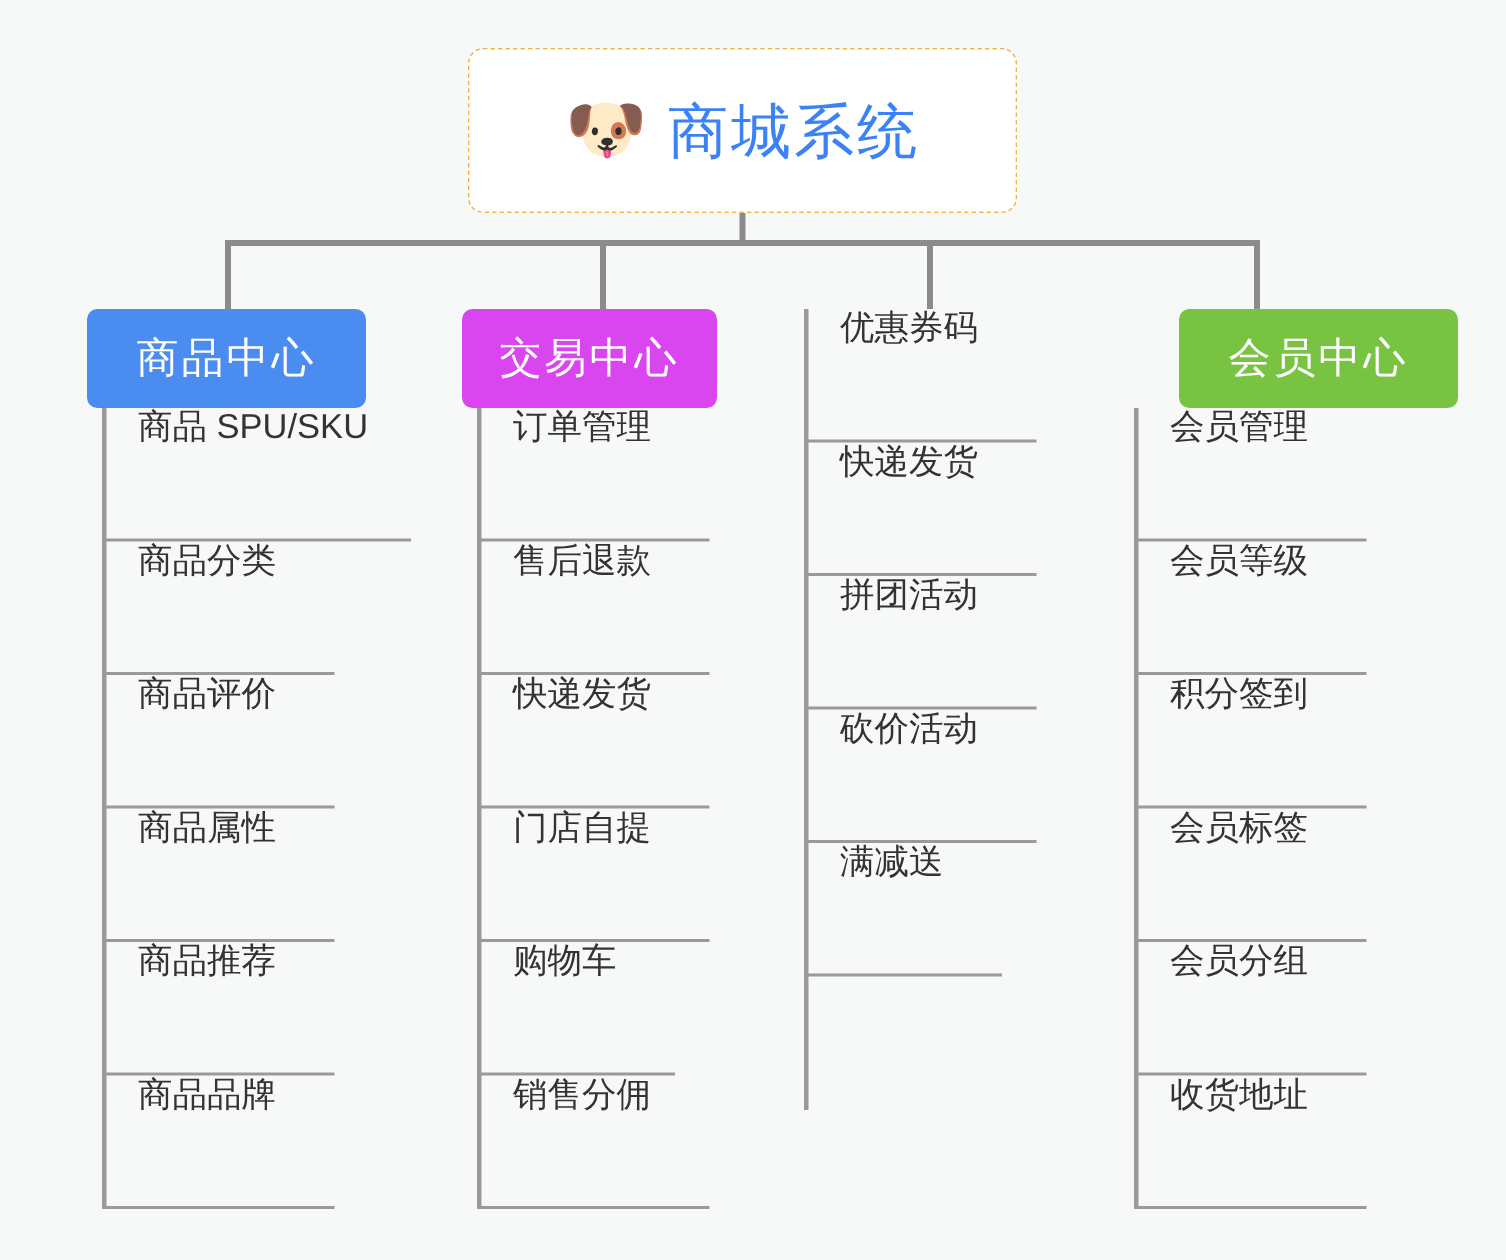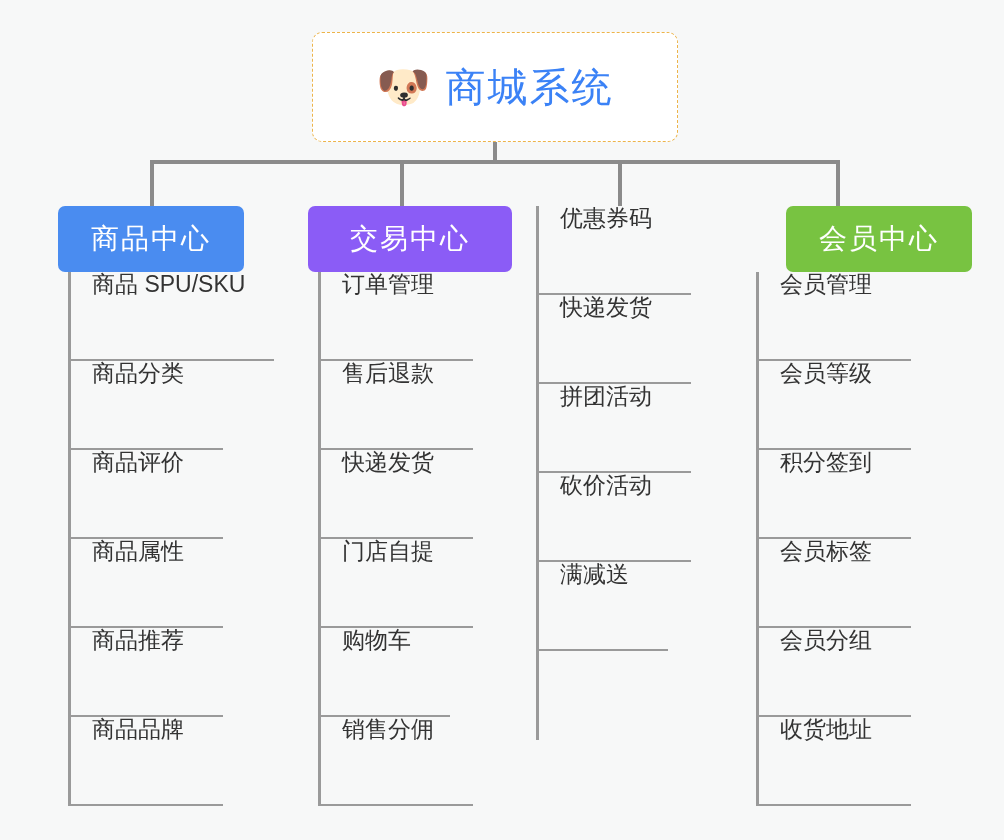--- a/index.html
+++ b/index.html
@@ -155,21 +155,21 @@
         <div class="leaf-rule" style="width:155px;"></div>
       </div>
       <div class="leaf">
         <span class="leaf-label">商品品牌</span>
         <div class="leaf-rule" style="width:155px;"></div>
       </div>
     </div>
   </div>
 
   <div class="branch" style="left:308px; width:186px;">
-    <div class="branch-header" style="background:#8b5cf6; width:204px;">
+    <div class="branch-header" style="background:#d946ef; width:170px;">
       <span>交易中心</span>
     </div>
     <div class="leaf-list">
       <div class="spine" style="height:534px;"></div>
       <div class="leaf">
         <span class="leaf-label">订单管理</span>
         <div class="leaf-rule" style="width:155px;"></div>
       </div>
       <div class="leaf">
         <span class="leaf-label">售后退款</span>

